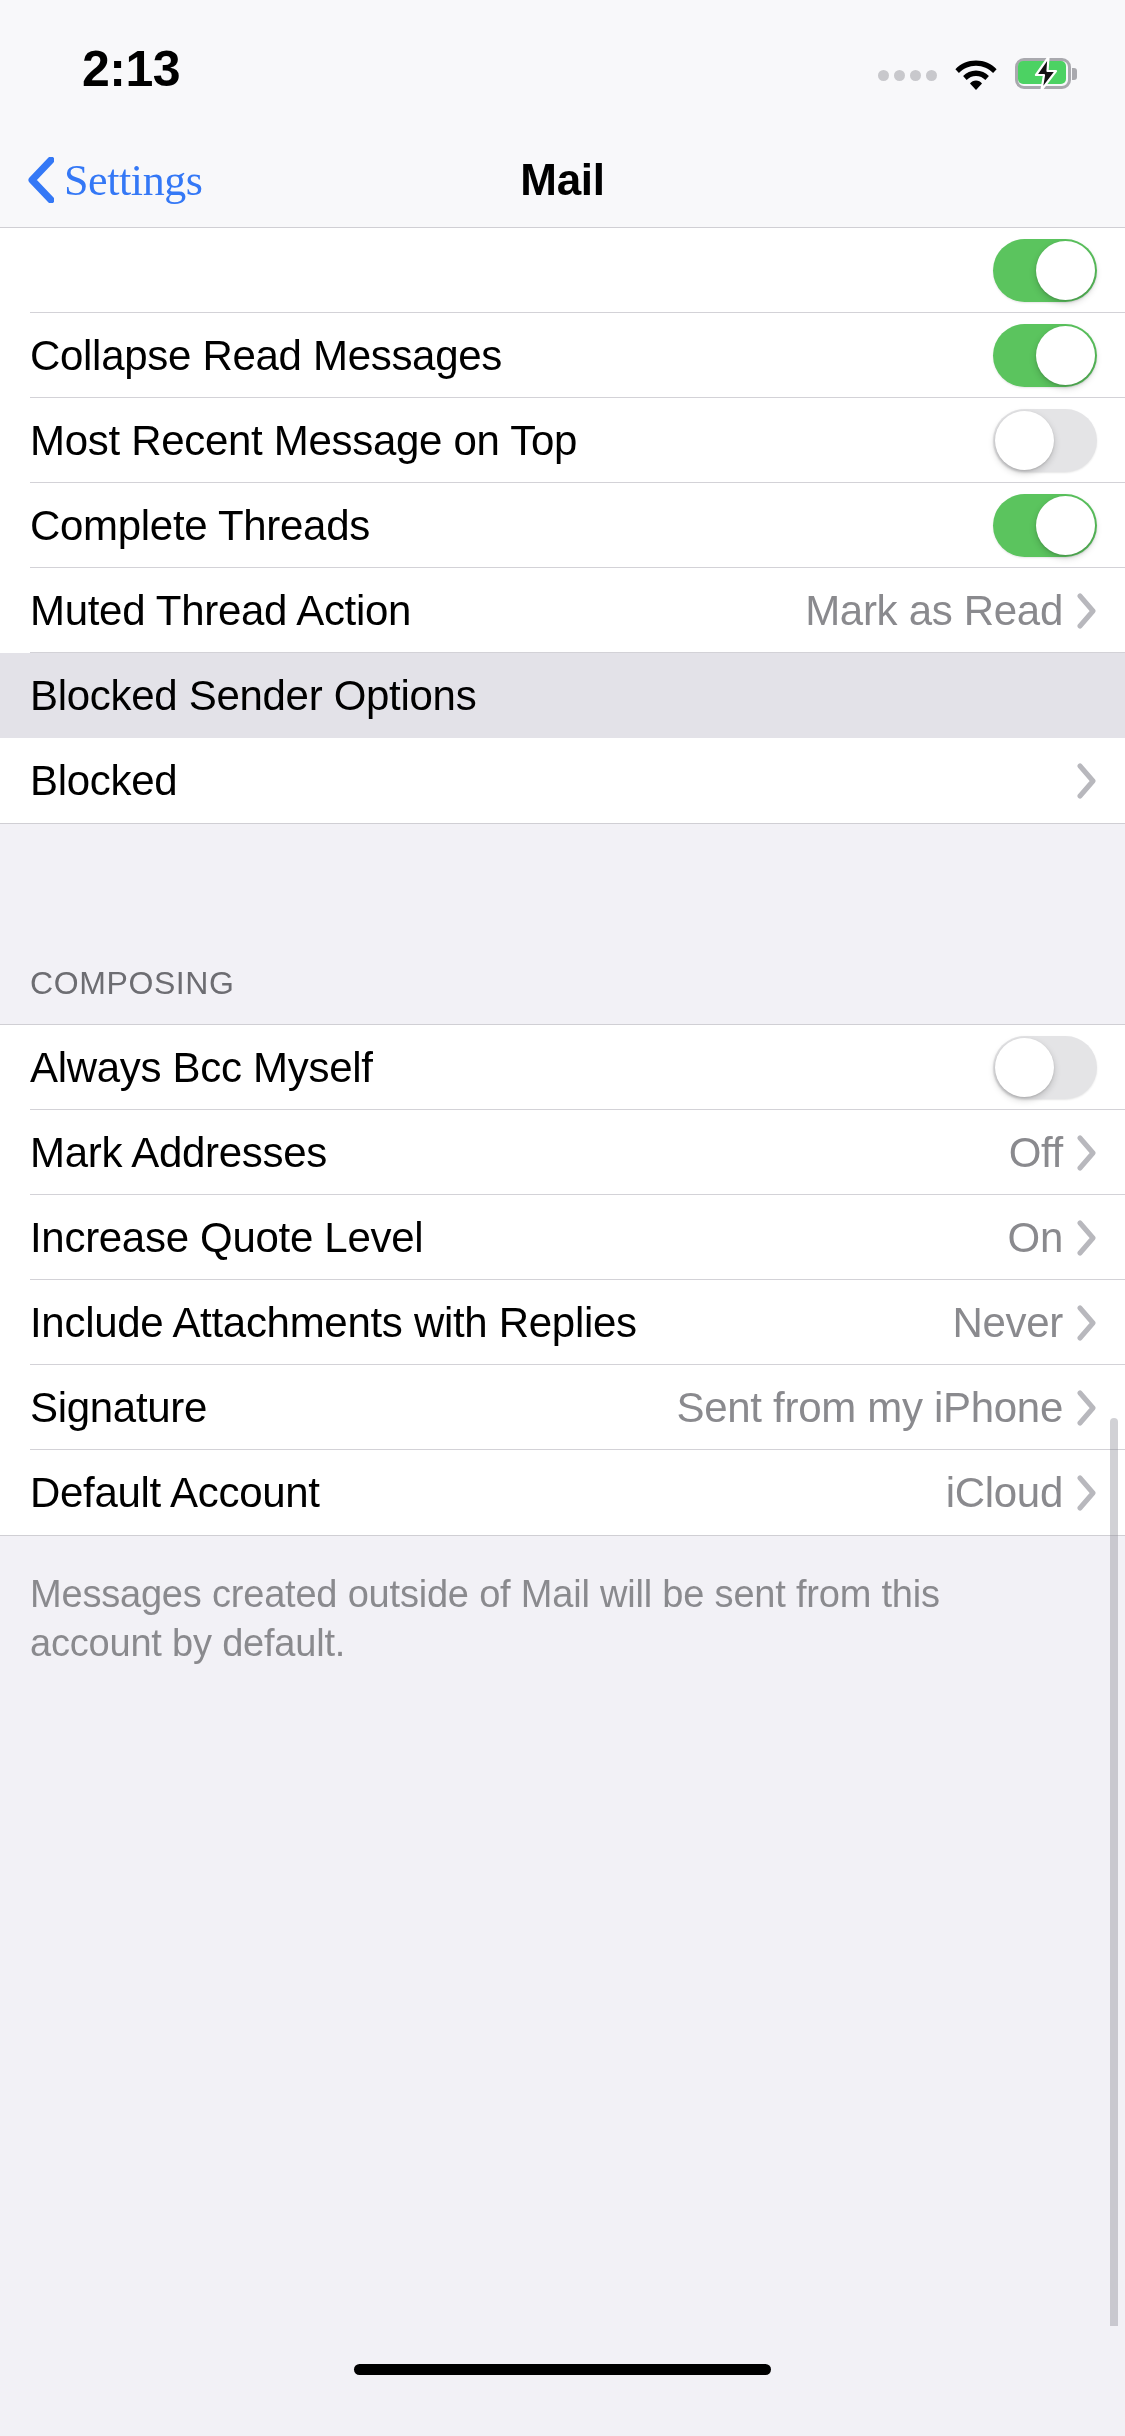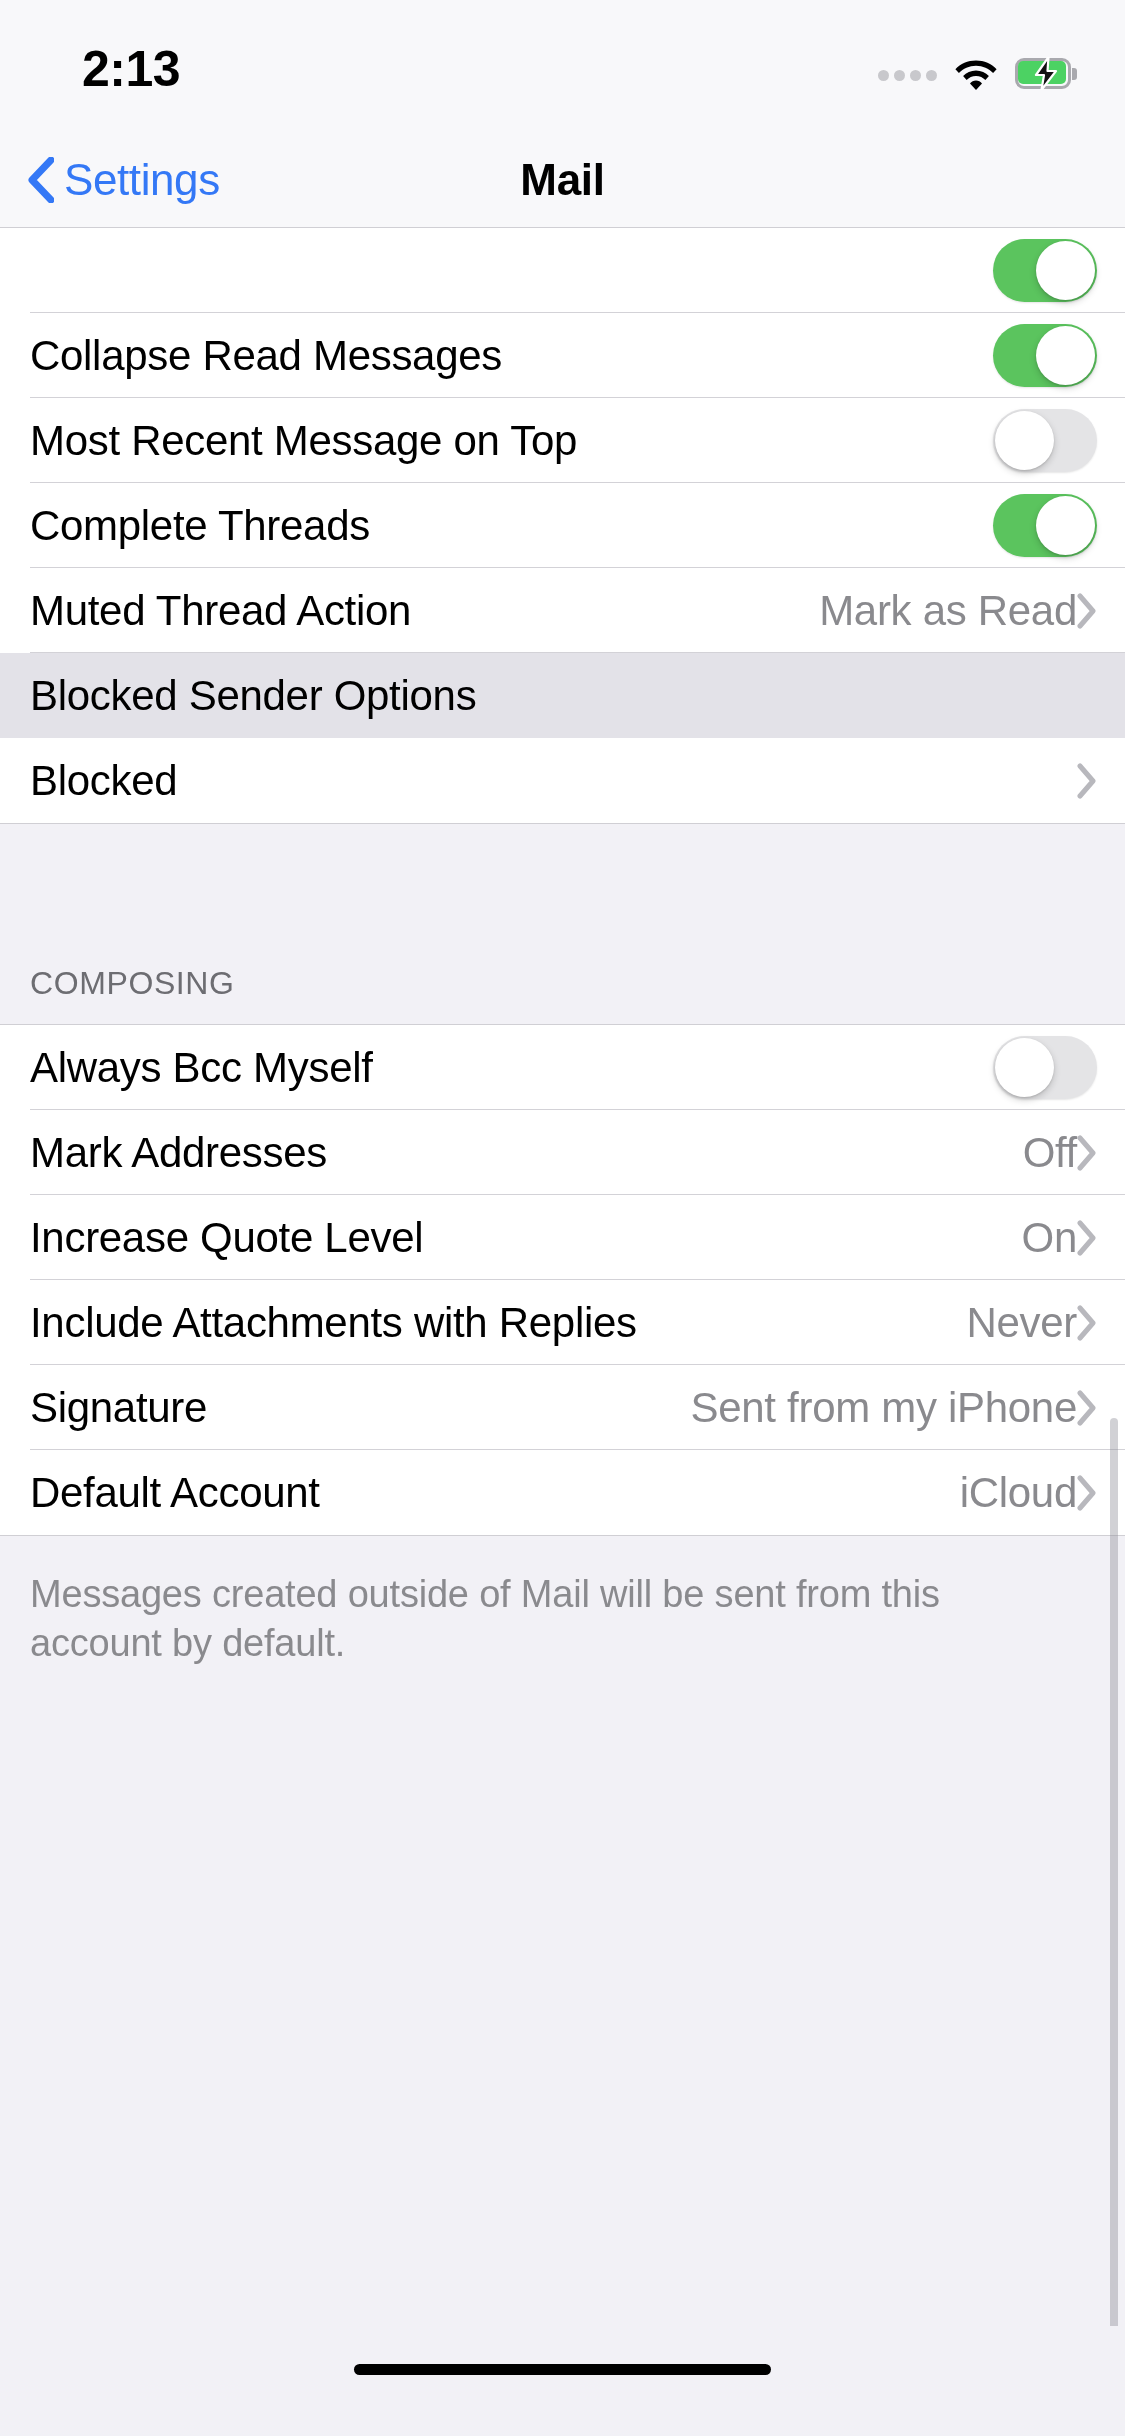--- a/index.html
+++ b/index.html
@@ -56,21 +56,21 @@
     background:#F8F8FA;
     border-bottom:1px solid #D0CFD4;
     display:flex; align-items:center;
   }
   .back-btn {
     position:absolute; left:28px; top:0; height:96px;
     display:flex; align-items:center; gap:10px; cursor:pointer;
   }
   .back-chevron { width:26px; height:46px; display:block; }
   .back-label {
-    font-size:44px; color:#3478F6; letter-spacing:-0.4px;
+    font-size:44px; color:#3478F6; letter-spacing:-0.4px;font-family:Liberation Serif, serif;
   }
   .nav-title {
     position:absolute; left:0; right:0; top:0; height:96px;
     display:flex; align-items:center; justify-content:center;
     font-size:44px; font-weight:700; color:#000; letter-spacing:-0.3px;
   }
 
   
   .content { position:relative; width:100%; height:2208px; background:#F2F1F6; }
 
@@ -88,21 +88,21 @@
     position:absolute; left:30px; right:0; bottom:0; height:1px;
     background:#D3D2D7;
   }
   .row:last-child .sep { display:none; }
 
   .row-label {
     font-size:42px; color:#000; letter-spacing:-0.3px;
     white-space:nowrap; line-height:1;
   }
   .row-right {
-    margin-left:auto; display:flex; align-items:center; gap:0;
+    margin-left:auto; display:flex; align-items:center; gap:14px;
   }
   .row-value {
     font-size:42px; color:#8A8A8E; letter-spacing:-0.3px;
     white-space:nowrap; line-height:1;
   }
   .chev { width:20px; height:36px; display:block; flex:none; }
 
   
   .toggle {
     position:relative; width:104px; height:63px; border-radius:32px;

